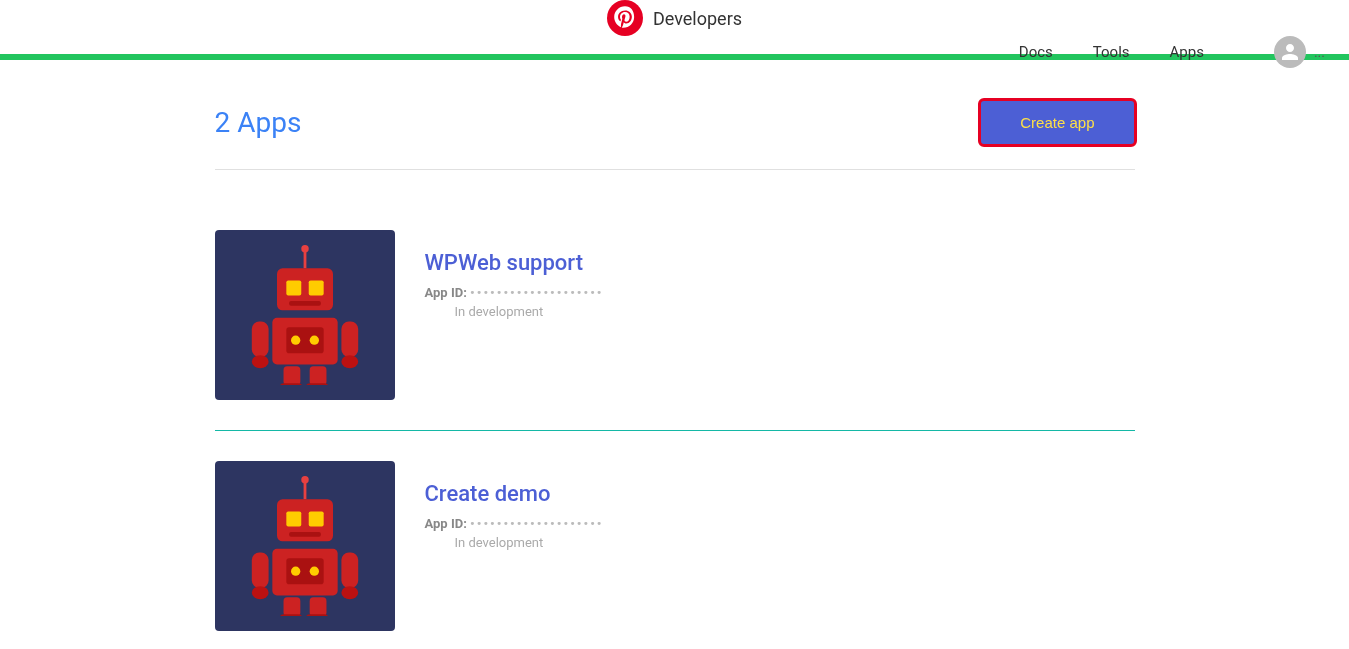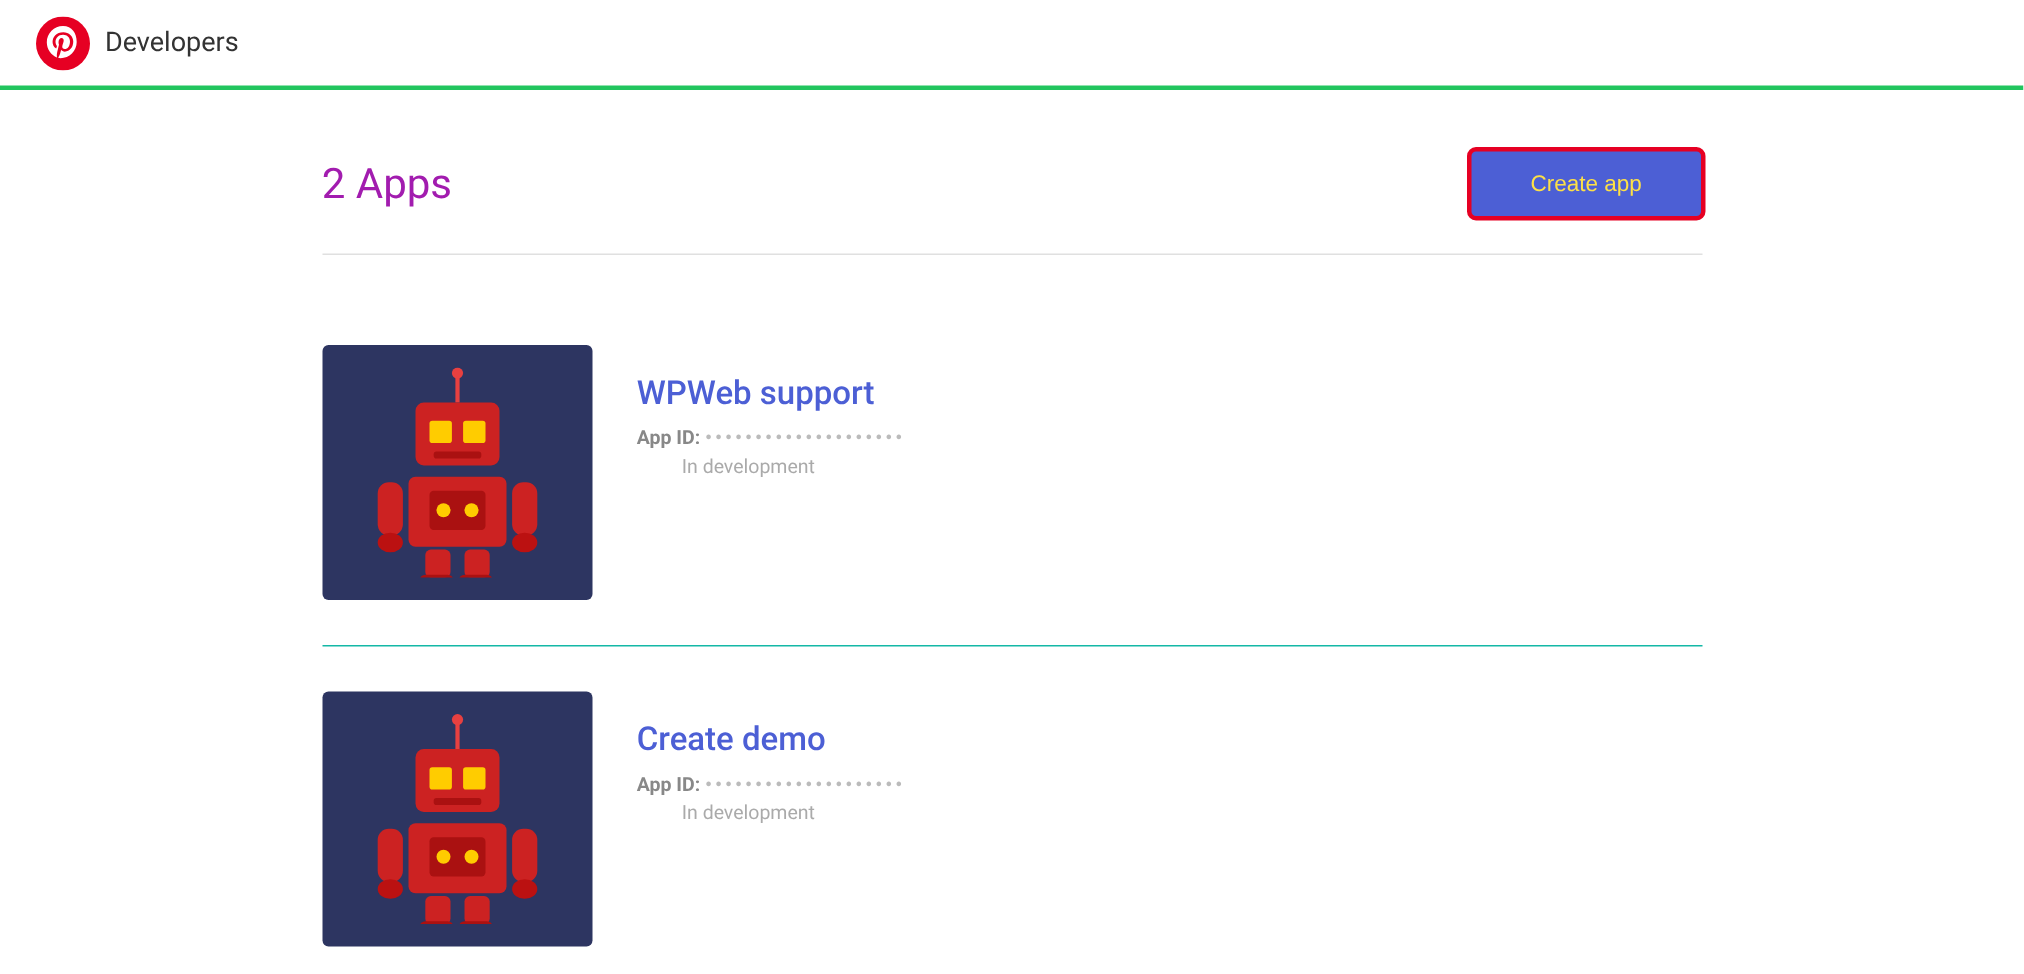--- a/index.html
+++ b/index.html
@@ -4,22 +4,23 @@
   <style>
     * { box-sizing: border-box; margin: 0; padding: 0; }
     body { font-family: -apple-system, BlinkMacSystemFont, 'Segoe UI', Roboto, sans-serif; background: #fff; color: #333; }
 
     
     .navbar {
       display: flex;
       align-items: center;
       padding: 0 24px;
       height: 60px;
-      border-bottom: 3px solid #22c55e;
+      border-bottom: 6px solid #22c55e;
       position: relative;
+      flex-direction: column;
     }
     .nav-brand {
       display: flex;
       align-items: center;
       gap: 10px;
       text-decoration: none;
     }
     .pinterest-logo {
       width: 36px;
       height: 36px;
@@ -71,21 +72,21 @@
     }
     .page-header {
       display: flex;
       align-items: center;
       justify-content: space-between;
       margin-bottom: 24px;
     }
     .page-title {
       font-size: 28px;
       font-weight: 400;
-      color: #a21caf;
+      color: #3b82f6;
     }
     .create-app-btn {
       background: #4c5fd5;
       color: #fde047;
       border: none;
       padding: 14px 40px;
       font-size: 15px;
       border-radius: 4px;
       cursor: pointer;
       outline: 3px solid #e60023;
@@ -155,20 +156,33 @@
 <nav class="navbar">
   <a class="nav-brand">
 
     <svg class="pinterest-logo" viewBox="0 0 40 40" fill="none" xmlns="http://www.w3.org/2000/svg">
       <circle cx="20" cy="20" r="20" fill="#e60023"></circle>
       <path d="M20 7C13.37 7 8 12.37 8 19c0 5.1 3.1 9.49 7.56 11.36-.1-.92-.2-2.33.04-3.33.22-.88 1.46-6.2 1.46-6.2s-.37-.74-.37-1.84c0-1.73 1-3.02 2.25-3.02 1.06 0 1.57.8 1.57 1.75 0 1.07-.68 2.67-1.03 4.15-.3 1.24.61 2.25 1.83 2.25 2.19 0 3.87-2.31 3.87-5.64 0-2.95-2.12-5.01-5.15-5.01-3.51 0-5.57 2.63-5.57 5.35 0 1.06.41 2.19.92 2.81.1.12.11.23.08.35-.09.39-.3 1.24-.34 1.41-.05.23-.18.27-.4.17-1.5-.7-2.44-2.89-2.44-4.65 0-3.78 2.75-7.25 7.93-7.25 4.16 0 7.39 2.97 7.39 6.93 0 4.13-2.6 7.45-6.22 7.45-1.21 0-2.36-.63-2.75-1.37l-.75 2.79c-.27 1.04-1 2.35-1.49 3.15.56.17 1.15.26 1.76.26 6.63 0 12-5.37 12-12S26.63 7 20 7z" fill="white"></path>
     </svg>
     <span class="nav-brand-label">Developers</span>
   </a>
 
+  <div class="nav-links">
+    <a class="nav-link">Docs</a>
+    <a class="nav-link">Tools</a>
+    <a class="nav-link">Apps</a>
+    <div class="nav-user">
+      <div class="avatar-icon">
+        <svg width="20" height="20" viewBox="0 0 24 24" fill="white">
+          <path d="M12 12c2.7 0 4.8-2.1 4.8-4.8S14.7 2.4 12 2.4 7.2 4.5 7.2 7.2 9.3 12 12 12zm0 2.4c-3.2 0-9.6 1.6-9.6 4.8v2.4h19.2v-2.4c0-3.2-6.4-4.8-9.6-4.8z"></path>
+        </svg>
+      </div>
+      <span class="user-name-text">...</span>
+    </div>
+  </div>
 </nav>
 
 <main class="main-content">
   <div class="page-header">
     <h1 class="page-title">2 Apps</h1>
     <button class="create-app-btn">Create app</button>
   </div>
 
   <hr class="divider">
 

